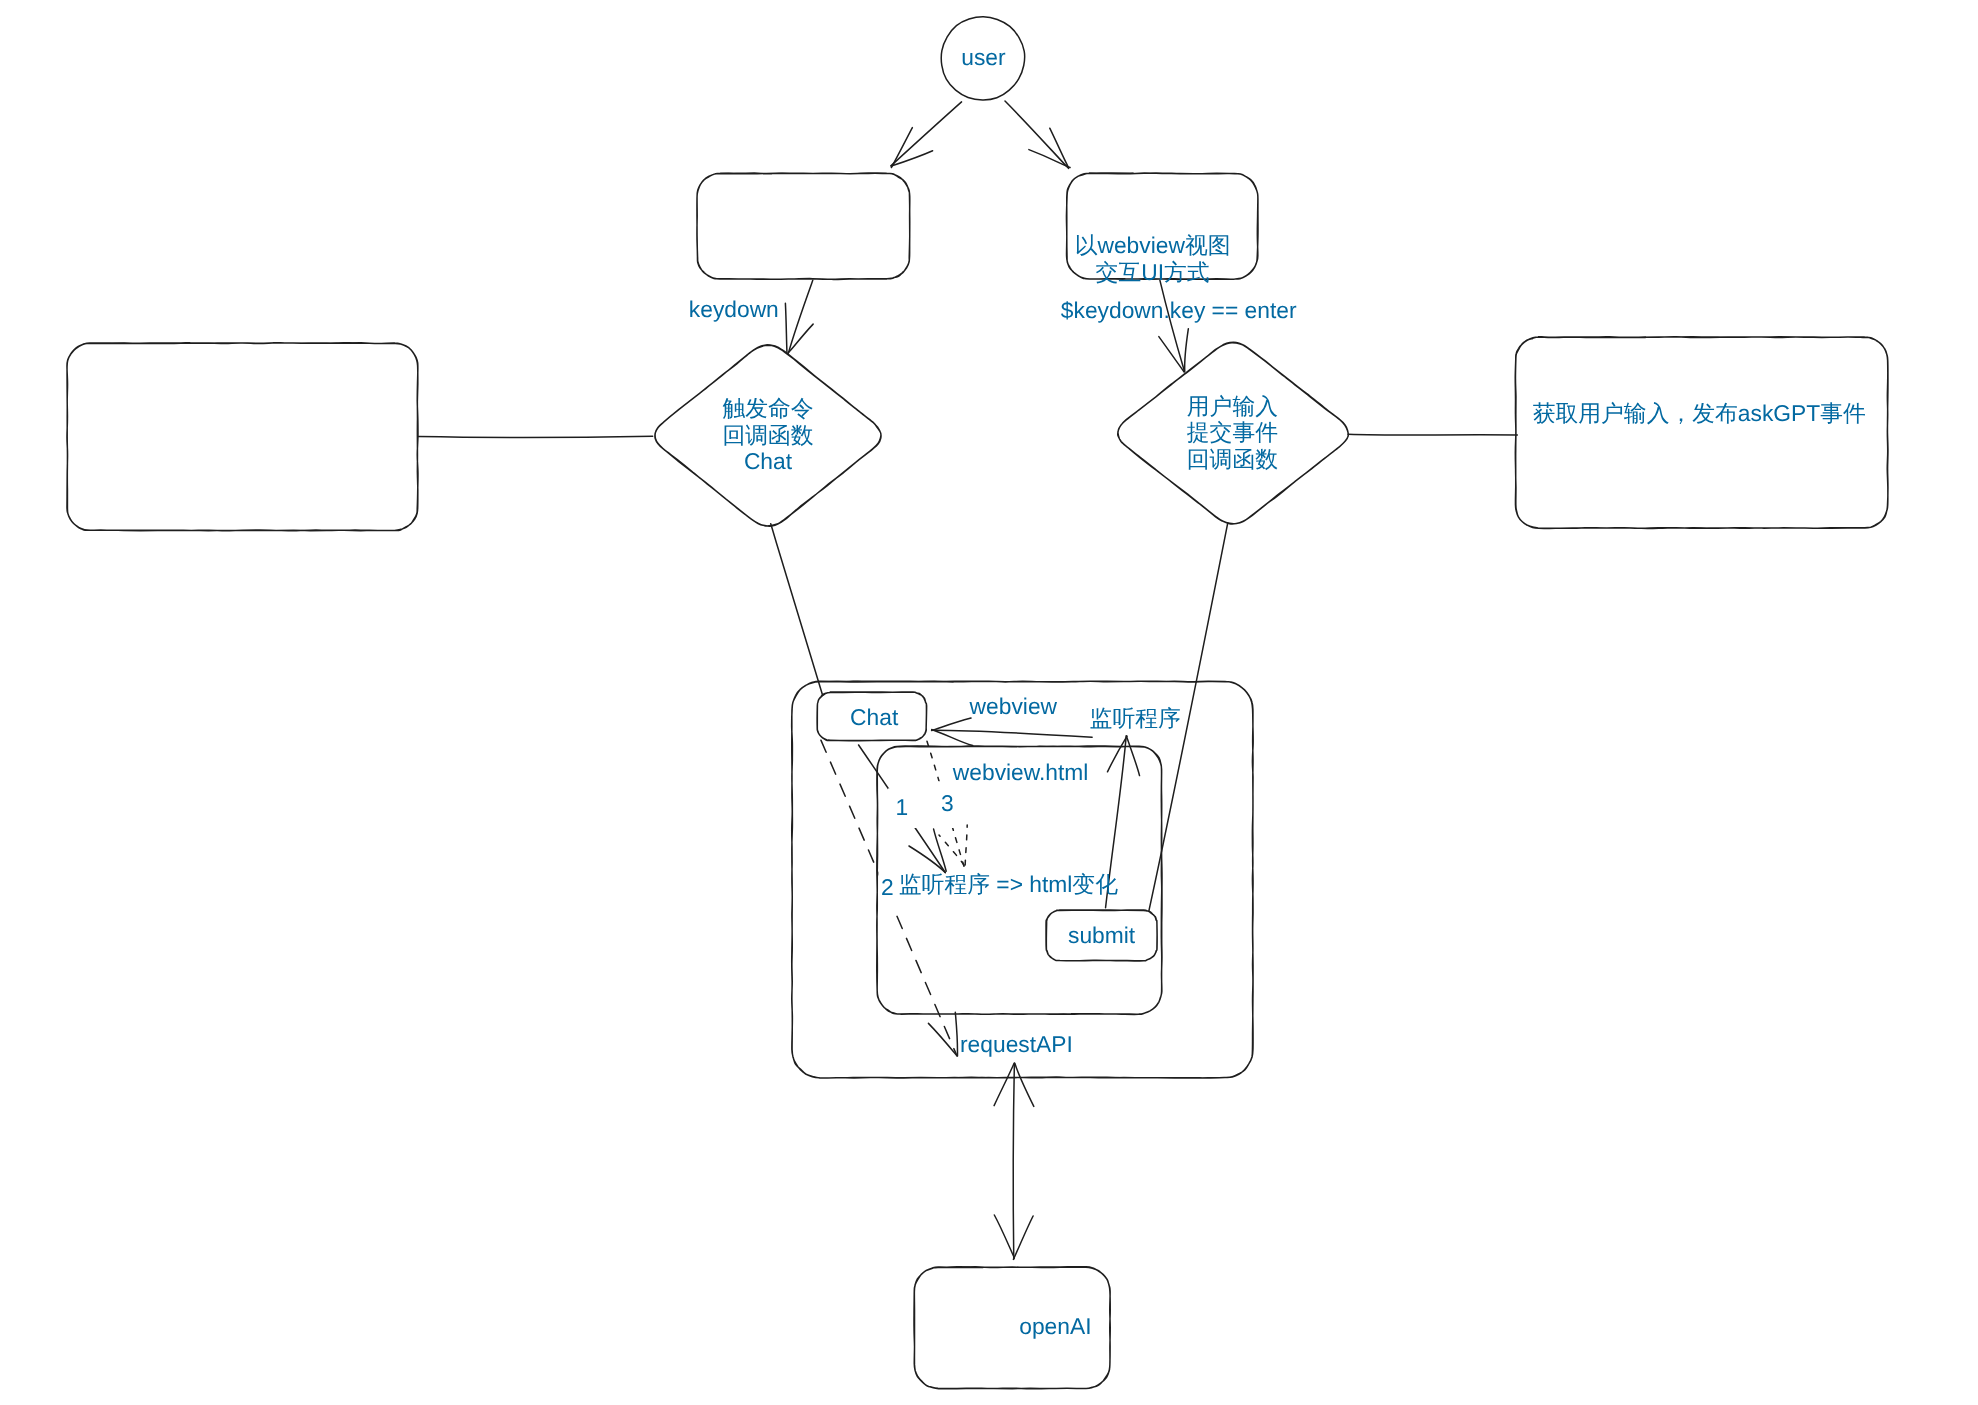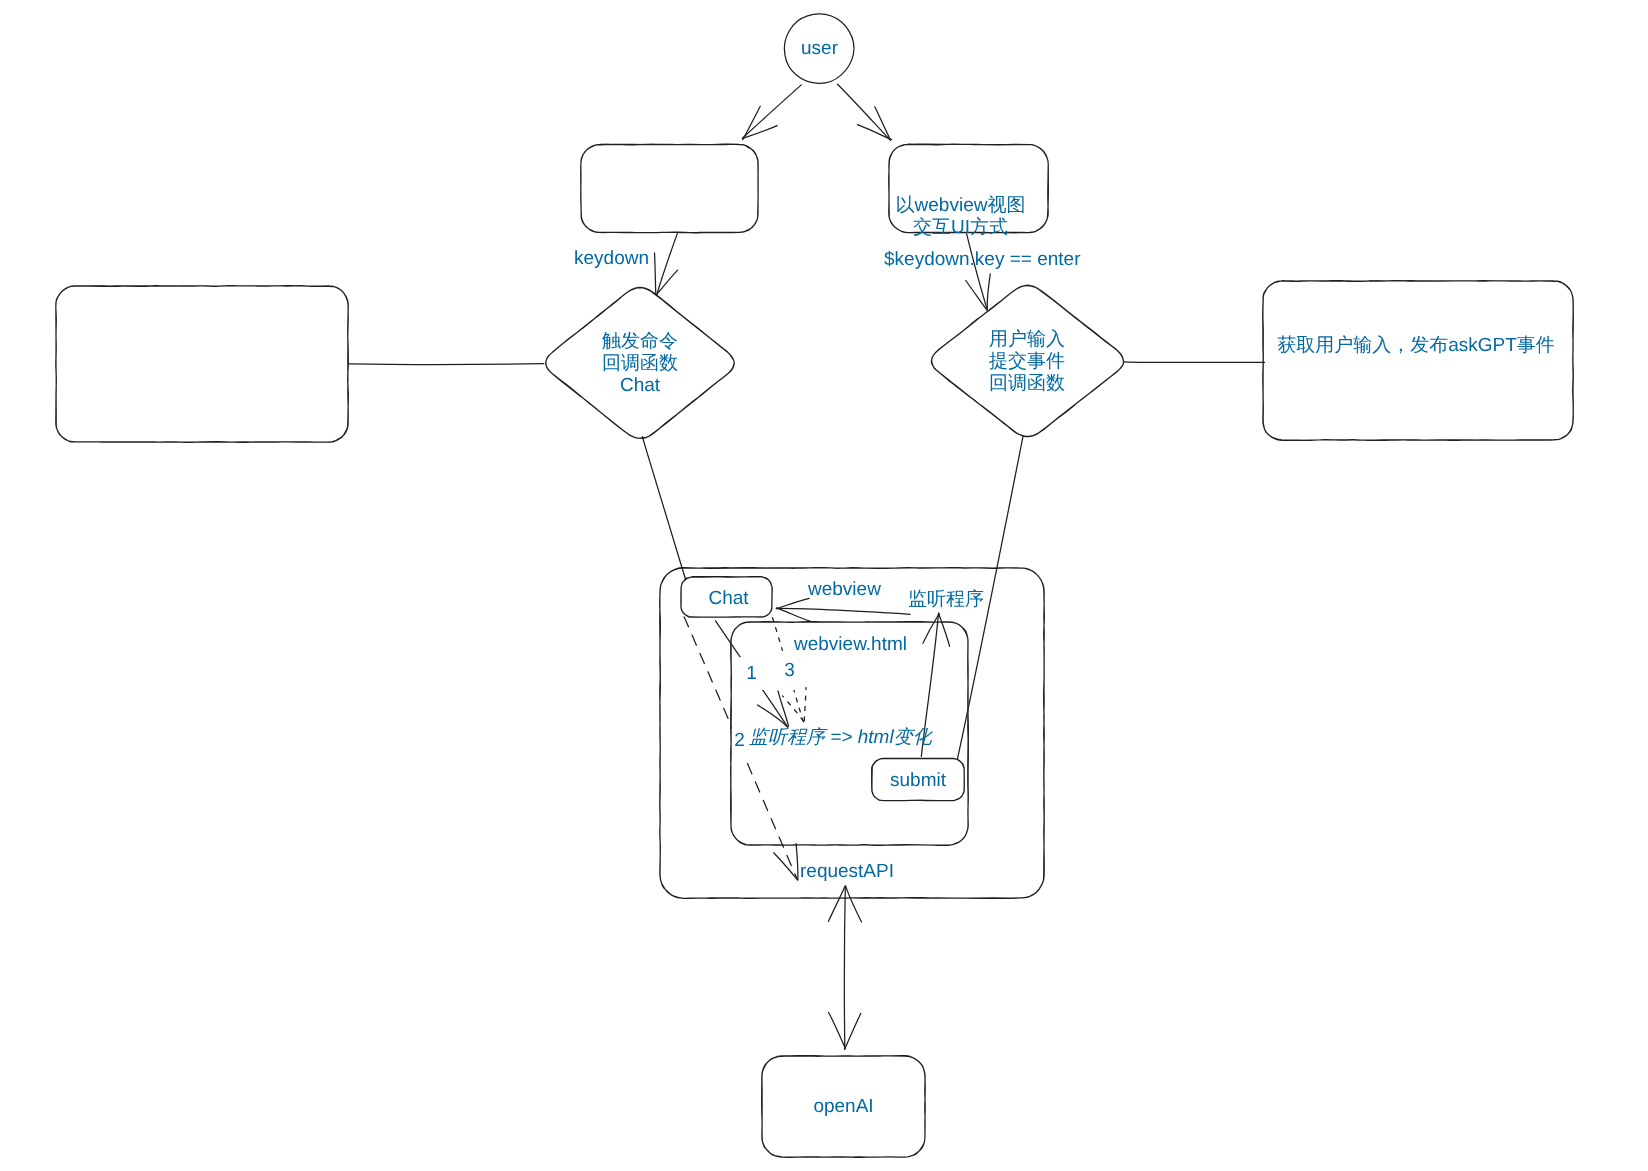--- a/index.html
+++ b/index.html
@@ -96,25 +96,25 @@
 提交事件
 回调函数</div>
     </div>
   <div class="node" style="left:681px;top:577px;width:91px;height:40px;">
       <div class="lbl ctr" style="left:2px;top:2px;width:91px;height:40px;">Chat</div>
     </div>
   <div class="node" style="left:872px;top:758px;width:105px;height:42px;">
       <div class="lbl ctr" style="left:0px;top:2px;width:92px;height:42px;">submit</div>
     </div>
   <div class="node" style="left:762px;top:1056px;width:163px;height:101px;">
-      <div class="lbl ctr" style="left:0px;top:0px;width:163px;height:101px;">openAI</div>
+      <div class="lbl ctr" style="left:0px;top:0px;width:163px;height:101px;padding-left:36px;">openAI</div>
     </div>
   <div class="lbl" style="left:574px;top:248px;">keydown</div>
   <div class="lbl" style="left:884px;top:249px;">$keydown.key == enter</div>
   <div class="lbl" style="left:808px;top:579px;">webview</div>
   <div class="lbl" style="left:908px;top:589px;">监听程序</div>
   <div class="lbl" style="left:794px;top:634px;">webview.html</div>
   <div class="lbl msk" style="left:739.5px;top:657.0px;width:24px;height:33px;">1</div>
   <div class="lbl msk" style="left:778.5px;top:651.0px;width:22px;height:39px;">3</div>
   <div class="lbl msk" style="left:731.5px;top:723.5px;width:16px;height:34px;">2</div>
-  <div class="lbl" style="left:749px;top:727px;font-style:italic;">监听程序 =&gt; html变化</div>
+  <div class="lbl" style="left:749px;top:727px;">监听程序 =&gt; html变化</div>
   <div class="lbl" style="left:800px;top:861px;">requestAPI</div>
 </div>
 
 </body></html>

